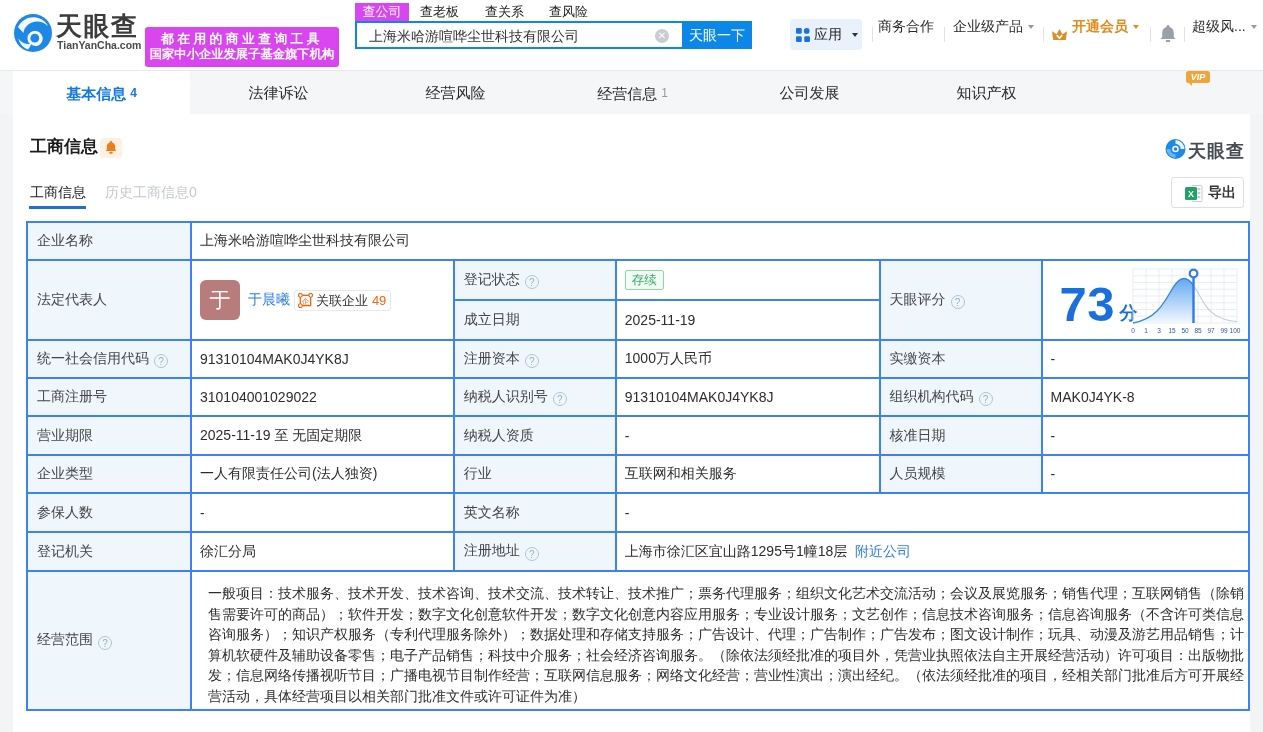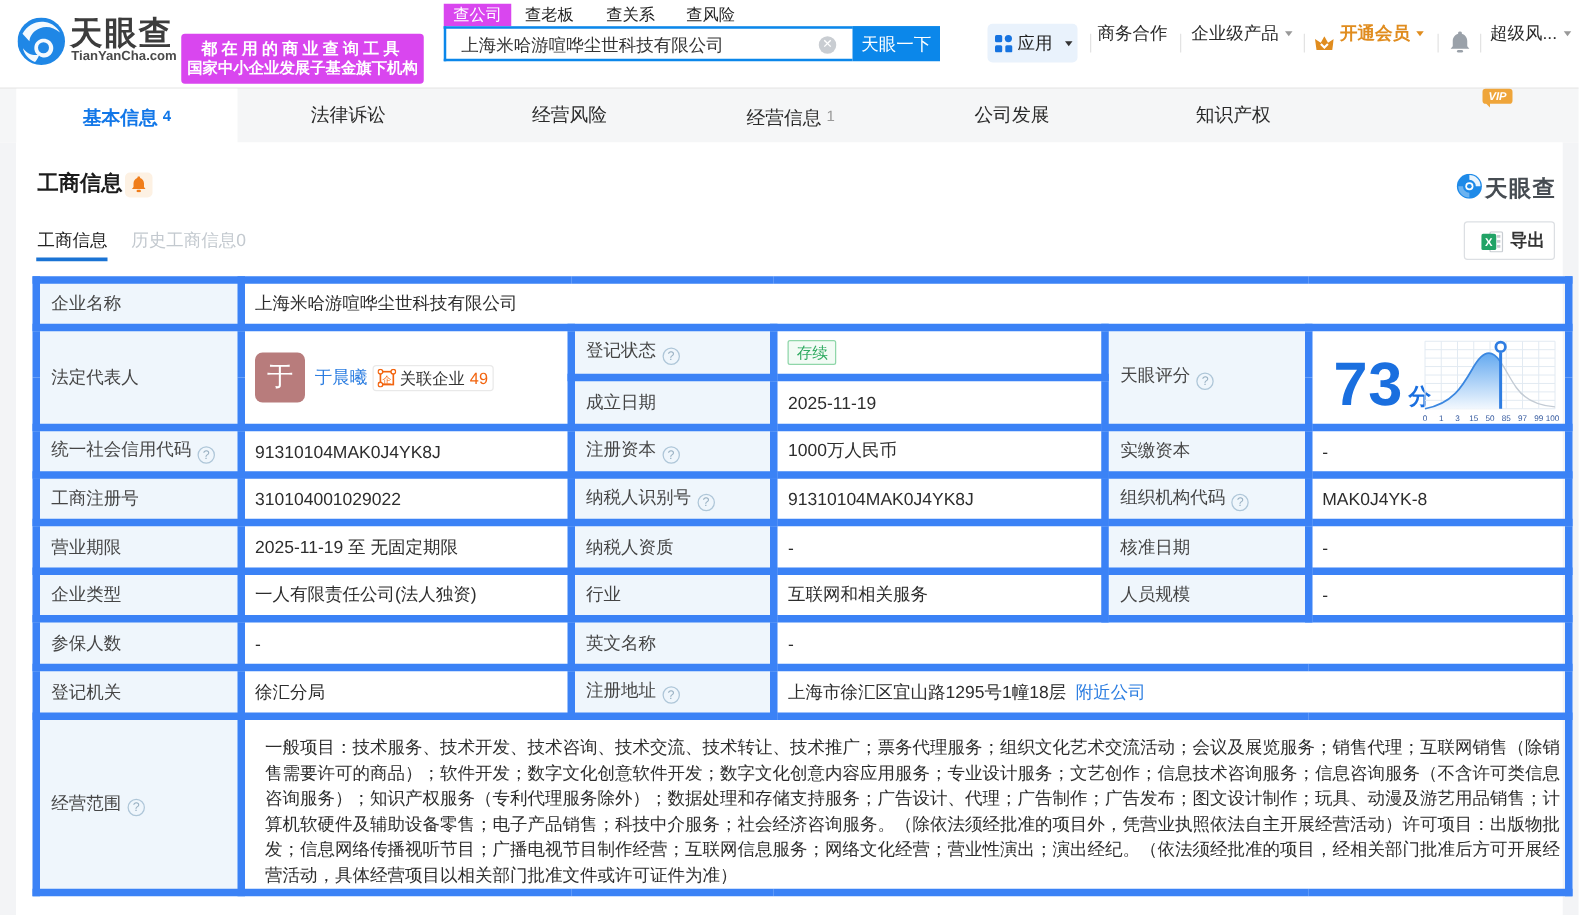--- a/index.html
+++ b/index.html
@@ -54,21 +54,21 @@
 #wmtxt { position:absolute; left:1188px; top:139px; font-size:18px; font-weight:bold; color:#464c52; letter-spacing:1px; }
 
 #subtab1 { position:absolute; left:30px; top:184px; font-size:14px; color:#222; font-weight:500; }
 #subtab2 { position:absolute; left:105px; top:184px; font-size:14px; color:#c3c9cf; }
 #subline { position:absolute; left:29px; top:206px; width:57px; height:3px; background:#1a73d4; }
 #exportbtn { position:absolute; left:1171px; top:177px; width:73px; height:31px; border:1px solid #dcdfe3; border-radius:3px; background:#fff; }
 #exportbtn .t { position:absolute; left:36px; top:6px; font-size:14px; color:#333;font-weight:bold; }
 
 
 #tbl { position:absolute; left:26px; top:221px; border-collapse:collapse; table-layout:fixed; }
-#tbl td { border:6px solid #3b82f6; font-size:14px; vertical-align:middle; padding:0; }
+#tbl td { border:2px solid #3b82f6; font-size:14px; vertical-align:middle; padding:0; }
 #tbl td.lb { background:#eff6fc; color:#454545; padding-left:9px; }
 #tbl td.vl { color:#2d2d2d; padding-left:8px; }
 .qm { display:inline-block; width:14px; height:14px; border:1px solid #aec6d8; border-radius:50%; color:#98b0c2; font-size:10px; line-height:13px; text-align:center; margin-left:5px; vertical-align:-2.5px; background:transparent; }
 .link { color:#2b7de1; }
 #avatar { display:inline-block; width:40px; height:40px; background:#b87c7c; border-radius:6px; color:#fff; font-size:21px; text-align:center; line-height:40px; vertical-align:middle; }
 #relbadge { display:inline-block; height:21px; border:1px solid #e9e9e9; border-radius:3px; font-size:13px; color:#333; line-height:19px; padding:0 4px 0 3px; vertical-align:middle; background:#fff; }
 #relbadge .n { color:#f2640f; }
 .tag-green { display:inline-block; height:20px; line-height:18px; padding:0 6px; border:1px solid #8fd6a9; background:#f2fbf5; color:#31ab62; font-size:12.5px; border-radius:2px; }
 #score73 { position:absolute; left:17px; top:19px; font-size:49px; line-height:49px; font-weight:bold; color:#1a6fdf; letter-spacing:0.5px; }
 #scorefen { position:absolute; left:77px; top:43px; font-size:18px; line-height:18px; font-weight:bold; color:#1a6fdf; }

